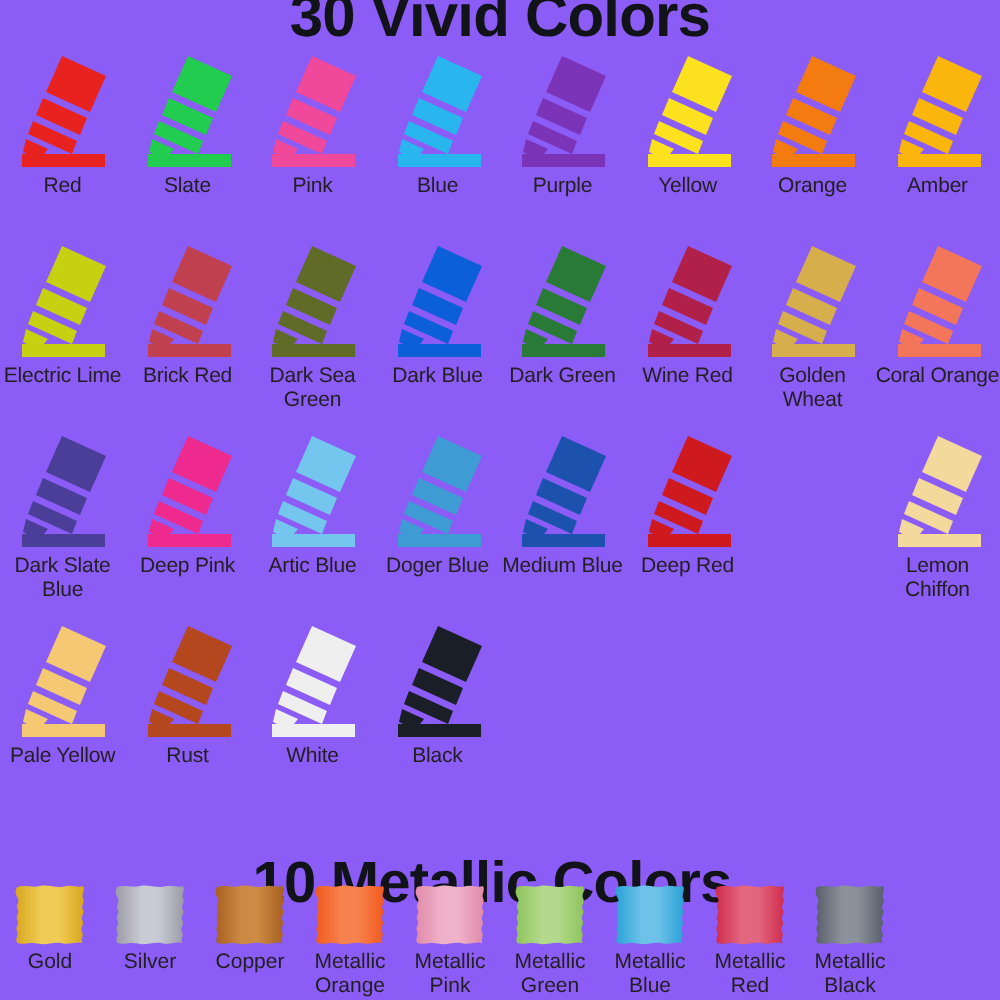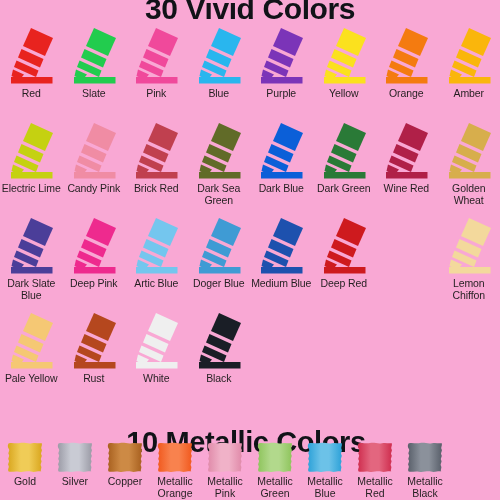--- a/index.html
+++ b/index.html
@@ -13,21 +13,21 @@
     overflow: hidden;
     font-family: "Liberation Sans", sans-serif;
     color: #1d1d1f;
     position: relative;
   }
 
   .page {
     width: 500px;
     height: 500px;
     position: relative;
-    background: #f9a8d4;
+    background: #8b5cf6;
   }
 
   
   .heading {
     text-align: center;
     font-family: "Liberation Sans", sans-serif;
     font-weight: bold;
     color: #111318;
     letter-spacing: -0.4px;
     line-height: 1;
@@ -299,39 +299,20 @@
 
       <path d="M6.0 51.0 L47.5 51.0 L47.5 57.5 L6.0 57.5 Z"></path>
     </g>
   </svg>
         </div>
         <div class="swatch-label">Electric Lime</div>
       </div>
       <div class="swatch-cell">
         <div class="marker-wrap">
   <svg viewBox="0 0 52 60" xmlns="http://www.w3.org/2000/svg" aria-hidden="true">
-    <g fill="#f08ca4">
-
-      <path d="M26.0 2.0 L48.0 12.0 L40.0 30.0 L18.0 20.0 Z"></path>
-
-      <path d="M16.5 23.0 L38.5 33.0 L35.0 41.5 L13.0 31.5 Z"></path>
-
-      <path d="M11.5 34.5 L33.5 44.5 L31.0 51.0 L9.0 41.0 Z"></path>
-
-      <path d="M8.0 43.5 L19.0 48.5 L14.5 54.0 L6.5 50.0 Z"></path>
-
-      <path d="M6.0 51.0 L47.5 51.0 L47.5 57.5 L6.0 57.5 Z"></path>
-    </g>
-  </svg>
-        </div>
-        <div class="swatch-label">Candy Pink</div>
-      </div>
-      <div class="swatch-cell">
-        <div class="marker-wrap">
-  <svg viewBox="0 0 52 60" xmlns="http://www.w3.org/2000/svg" aria-hidden="true">
     <g fill="#c0404f">
 
       <path d="M26.0 2.0 L48.0 12.0 L40.0 30.0 L18.0 20.0 Z"></path>
 
       <path d="M16.5 23.0 L38.5 33.0 L35.0 41.5 L13.0 31.5 Z"></path>
 
       <path d="M11.5 34.5 L33.5 44.5 L31.0 51.0 L9.0 41.0 Z"></path>
 
       <path d="M8.0 43.5 L19.0 48.5 L14.5 54.0 L6.5 50.0 Z"></path>
 
@@ -428,20 +409,39 @@
 
       <path d="M11.5 34.5 L33.5 44.5 L31.0 51.0 L9.0 41.0 Z"></path>
 
       <path d="M8.0 43.5 L19.0 48.5 L14.5 54.0 L6.5 50.0 Z"></path>
 
       <path d="M6.0 51.0 L47.5 51.0 L47.5 57.5 L6.0 57.5 Z"></path>
     </g>
   </svg>
         </div>
         <div class="swatch-label">Golden Wheat</div>
+      </div>
+      <div class="swatch-cell">
+        <div class="marker-wrap">
+  <svg viewBox="0 0 52 60" xmlns="http://www.w3.org/2000/svg" aria-hidden="true">
+    <g fill="#f4765a">
+
+      <path d="M26.0 2.0 L48.0 12.0 L40.0 30.0 L18.0 20.0 Z"></path>
+
+      <path d="M16.5 23.0 L38.5 33.0 L35.0 41.5 L13.0 31.5 Z"></path>
+
+      <path d="M11.5 34.5 L33.5 44.5 L31.0 51.0 L9.0 41.0 Z"></path>
+
+      <path d="M8.0 43.5 L19.0 48.5 L14.5 54.0 L6.5 50.0 Z"></path>
+
+      <path d="M6.0 51.0 L47.5 51.0 L47.5 57.5 L6.0 57.5 Z"></path>
+    </g>
+  </svg>
+        </div>
+        <div class="swatch-label">Coral Orange</div>
       </div>
       <div class="swatch-cell">
         <div class="marker-wrap">
   <svg viewBox="0 0 52 60" xmlns="http://www.w3.org/2000/svg" aria-hidden="true">
     <g fill="#4b3e99">
 
       <path d="M26.0 2.0 L48.0 12.0 L40.0 30.0 L18.0 20.0 Z"></path>
 
       <path d="M16.5 23.0 L38.5 33.0 L35.0 41.5 L13.0 31.5 Z"></path>
 

